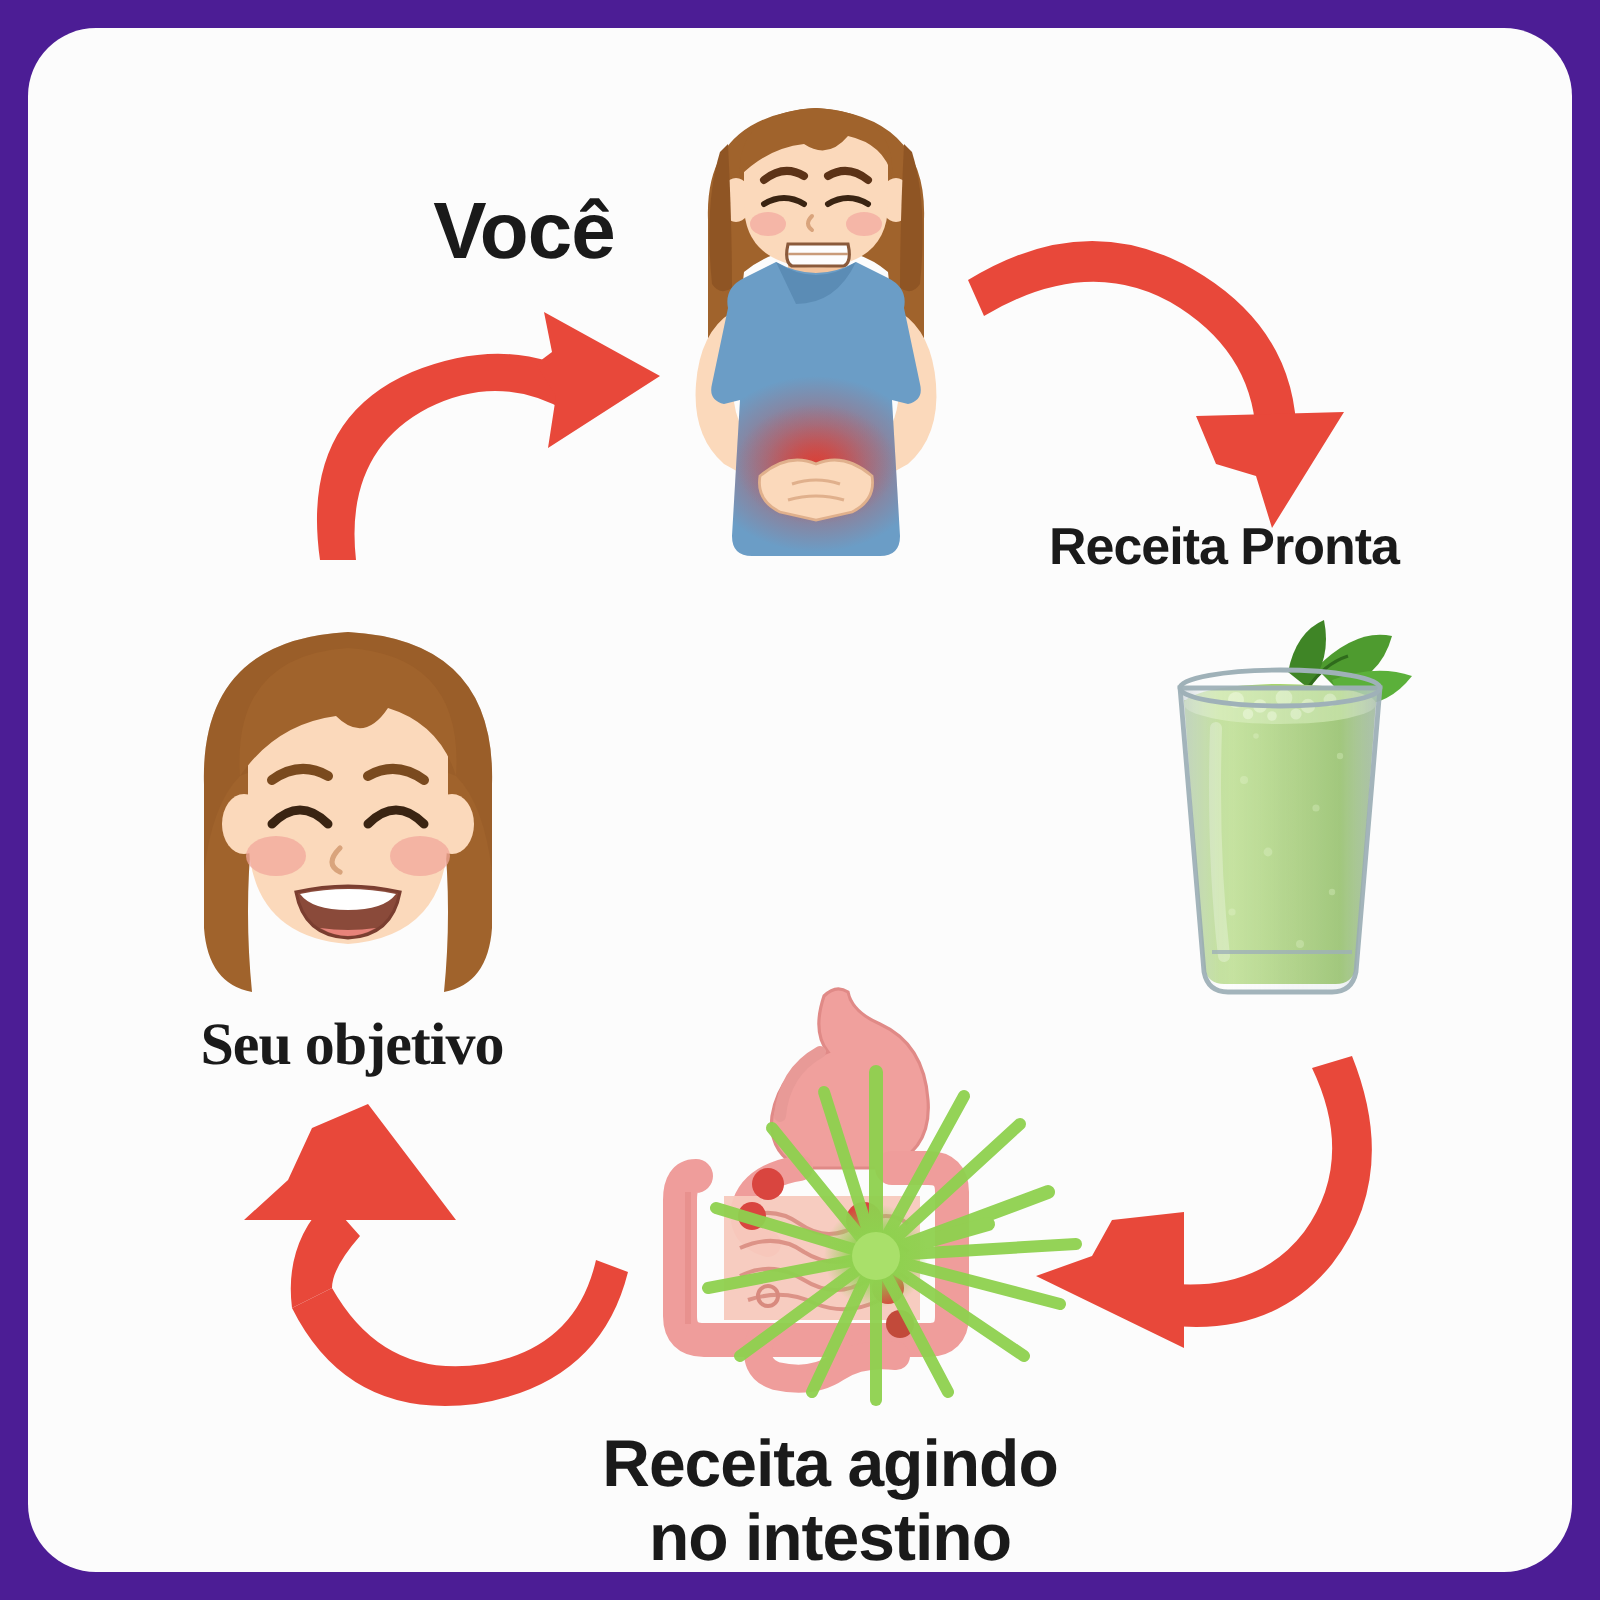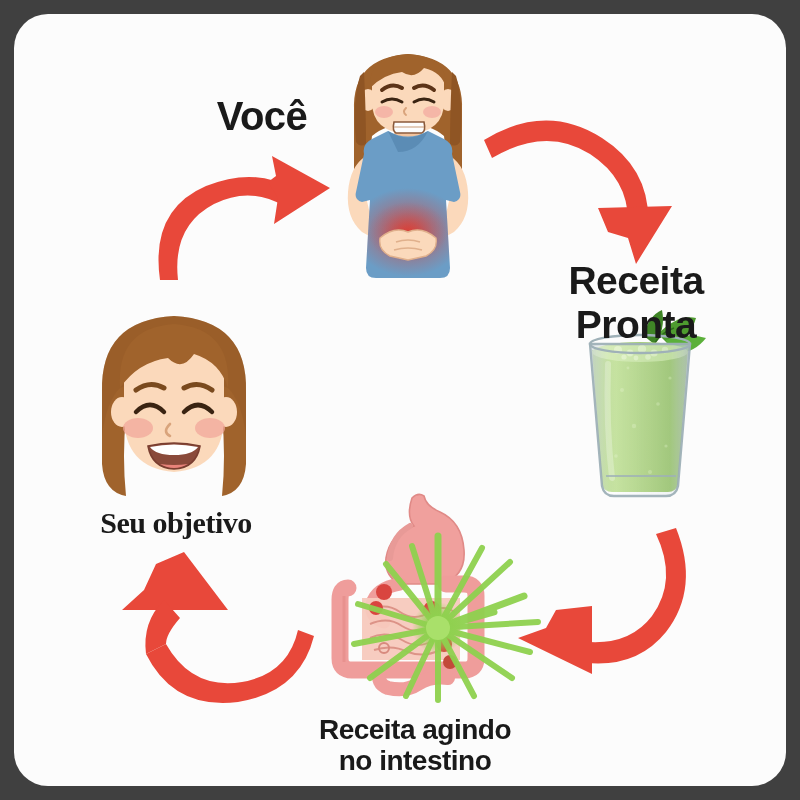--- a/index.html
+++ b/index.html
@@ -5,21 +5,21 @@
 <style>
   html, body {
     margin: 0;
     padding: 0;
     background: #ffffff;
   }
   #canvas {
     position: relative;
     width: 800px;
     height: 800px;
-    background: #404040;
+    background: #4c1d95;
     overflow: hidden;
     font-family: "Liberation Sans", sans-serif;
   }
   #card {
     position: absolute;
     left: 14px;
     top: 14px;
     width: 772px;
     height: 772px;
     background: #fcfcfc;
@@ -33,23 +33,23 @@
     position: absolute;
     font-weight: bold;
     color: #1a1a1a;
     letter-spacing: -0.5px;
     line-height: 1.12;
     white-space: pre-line;
     text-align: center;
     user-select: none;
   }
   #label-voce      { left: 168px; top: 80px;  width: 160px; font-size: 40px; }
-  #label-receita   { left: 498px; top: 245px; width: 248px; font-size: 39px; }
+  #label-receita   { left: 474px; top: 245px; width: 248px; font-size: 26px; }
   #label-objetivo  { left: 36px;  top: 492px; width: 252px; font-size: 30px; font-family: Liberation Serif, serif; }
-  #label-intestino { left: 248px; top: 700px; width: 306px; font-size: 28px; }
+  #label-intestino { left: 248px; top: 700px; width: 306px; font-size: 33px; }
 
   
   #sick-woman { left: 296px; top: 18px; width: 196px; height: 272px; }
 
   
   #juice-glass { left: 552px; top: 292px; width: 148px; height: 196px; }
 
   
   #gut { left: 300px; top: 478px; width: 232px; height: 210px; }
 

